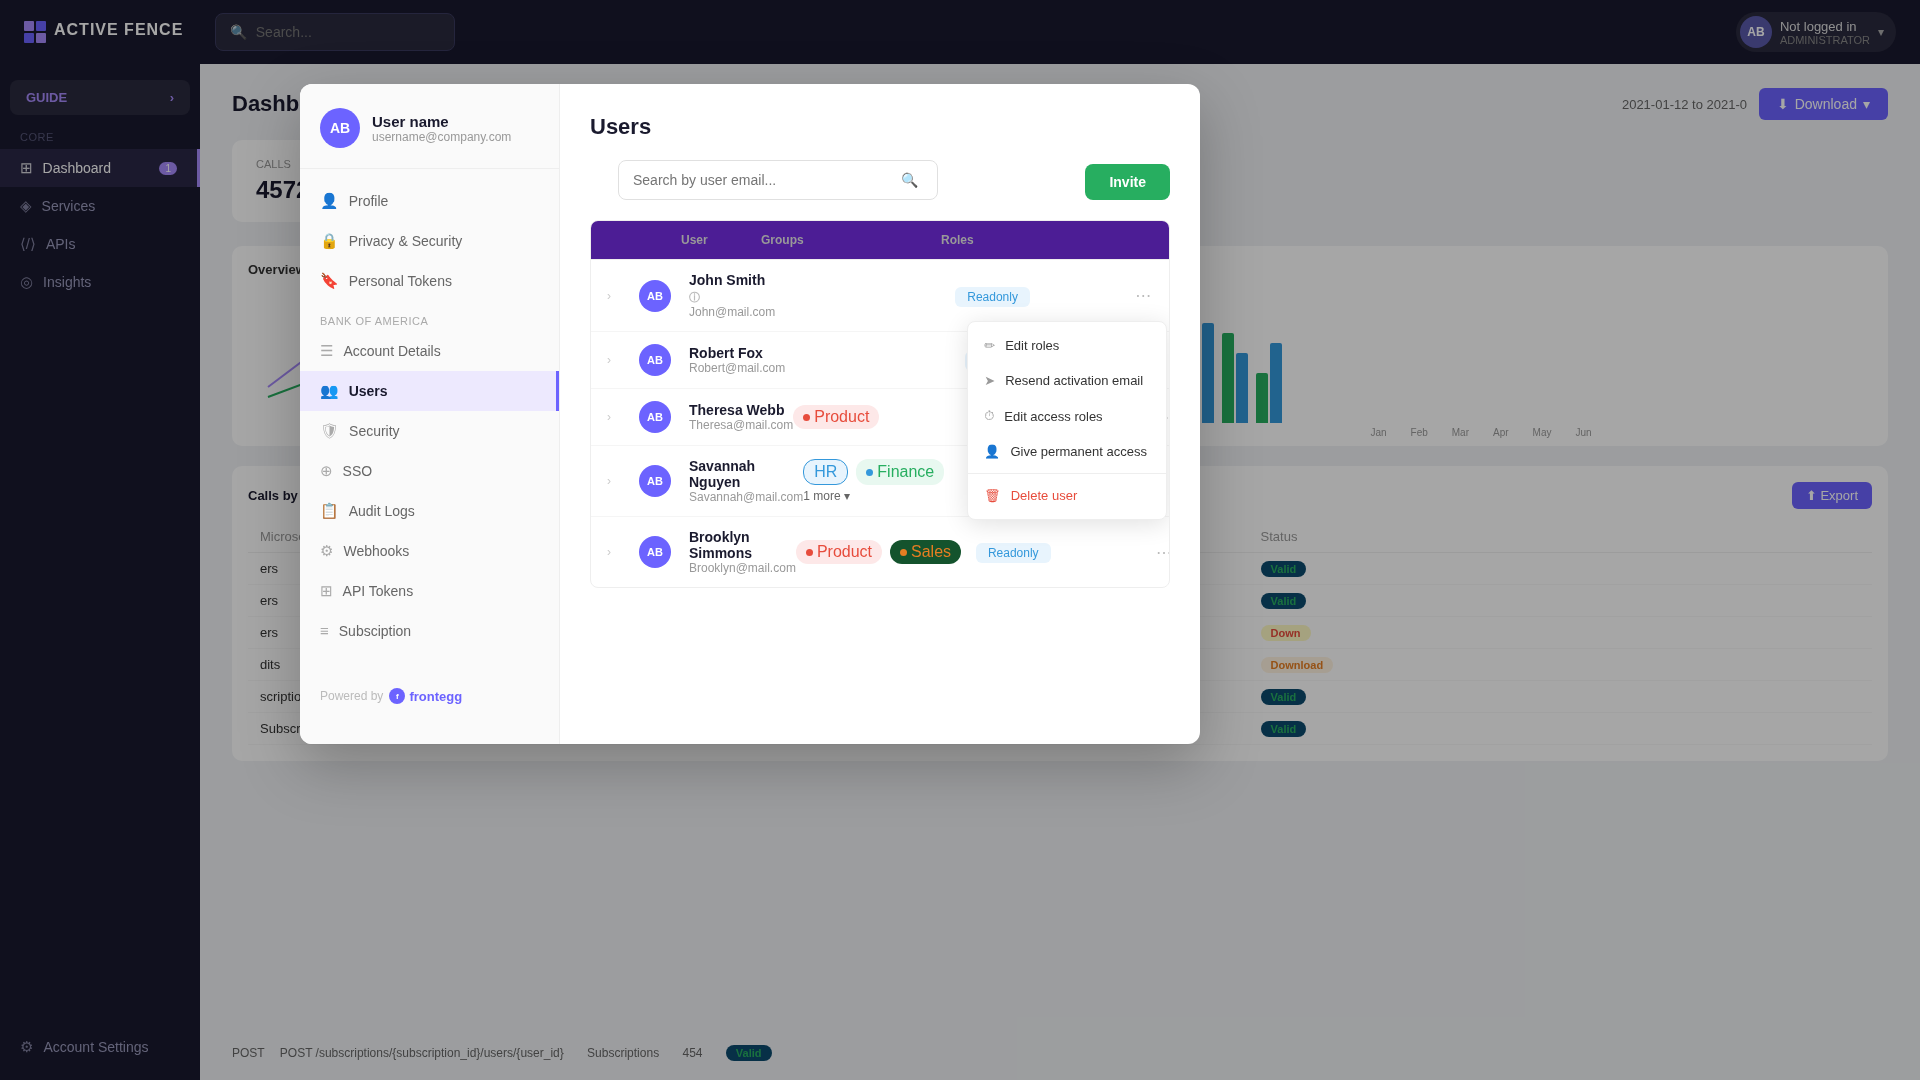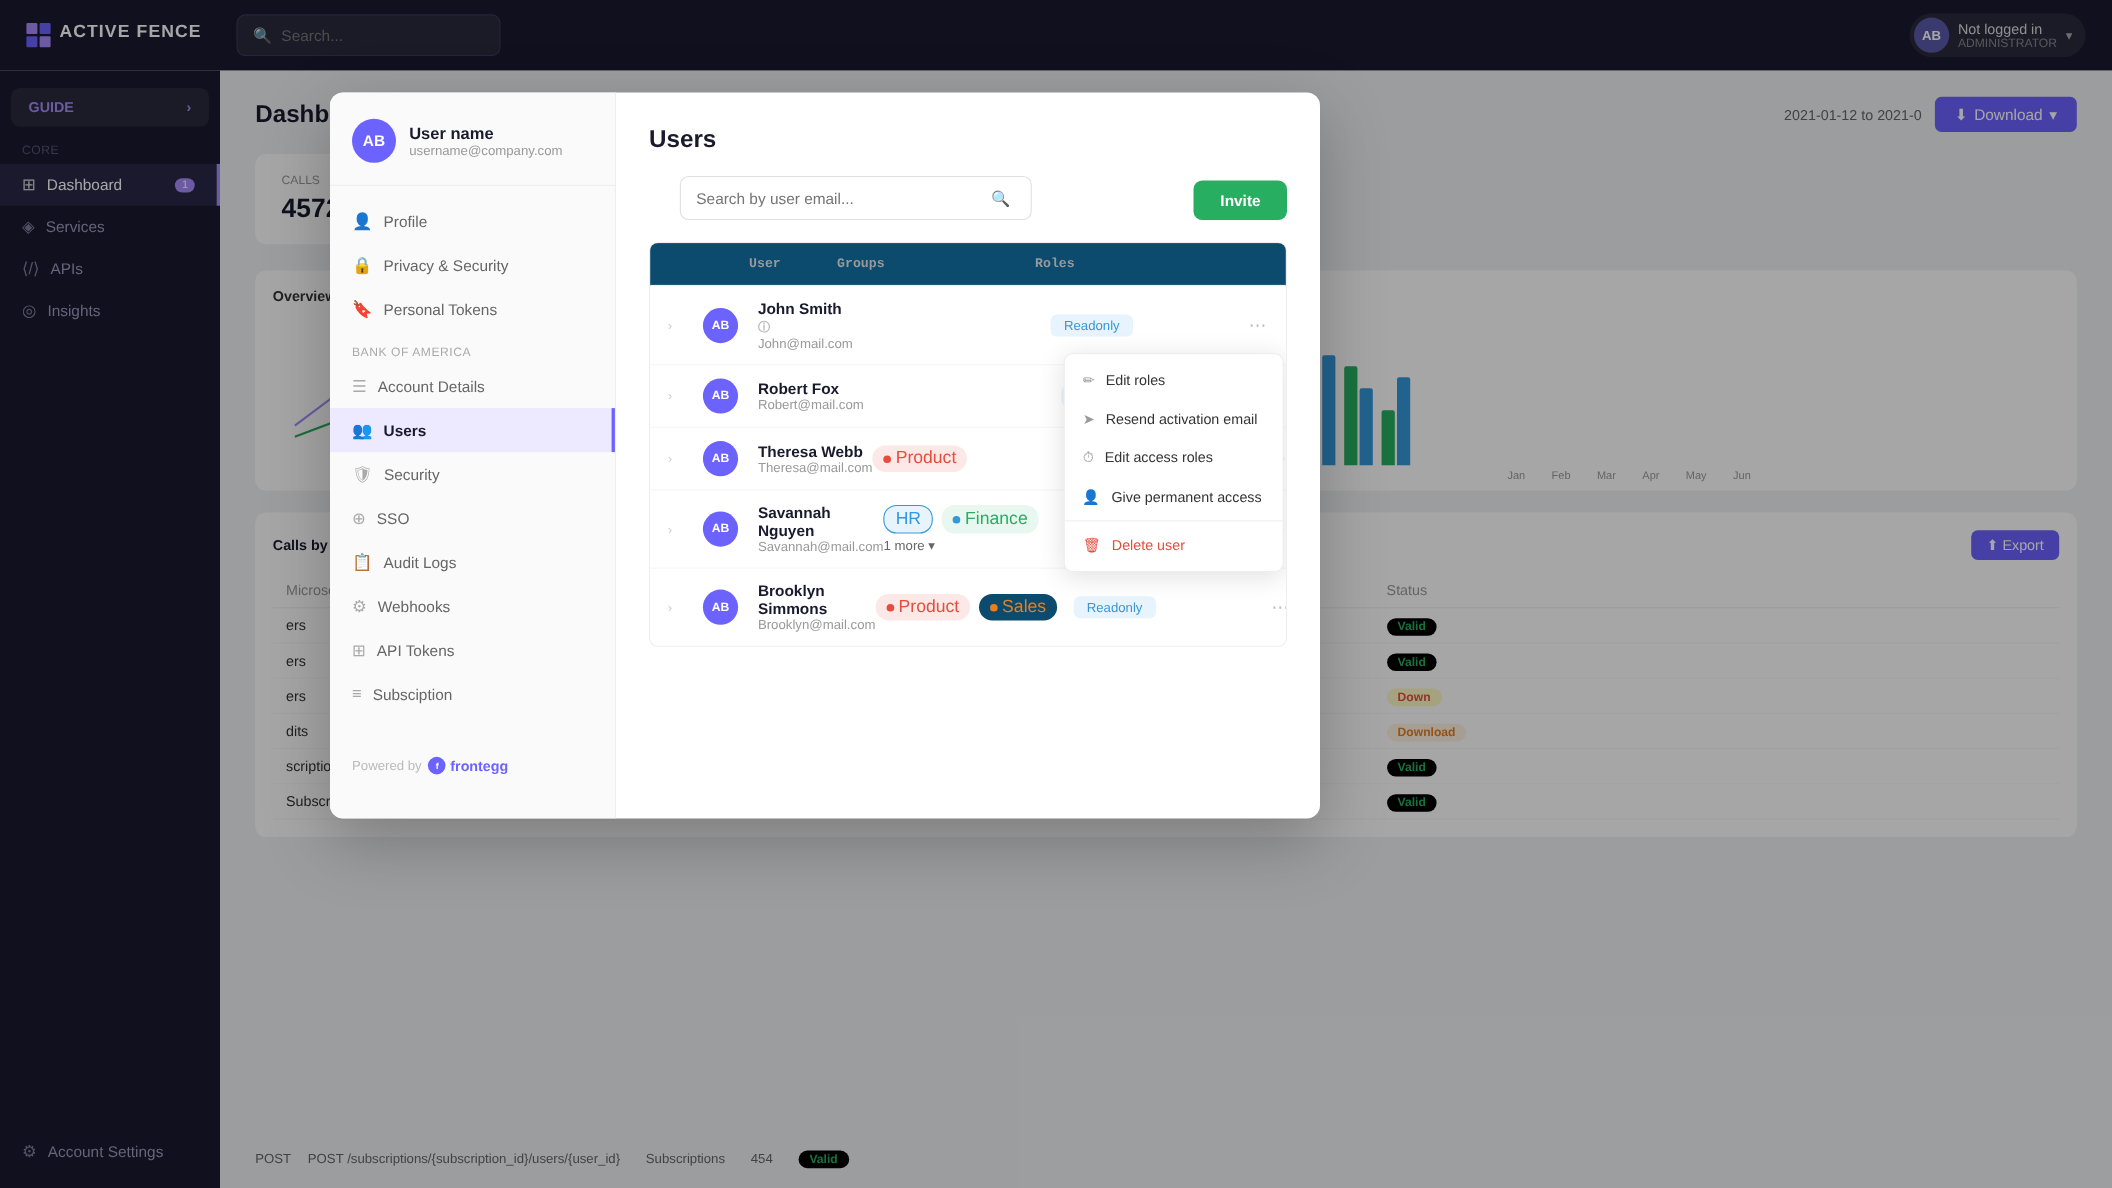--- a/index.html
+++ b/index.html
@@ -230,21 +230,21 @@
     }
     .data-table { width: 100%; border-collapse: collapse; font-size: 13px; }
     .data-table th { color: #999; font-weight: 500; padding: 8px 12px; text-align: left; border-bottom: 1px solid #f0f0f0; }
     .data-table td { padding: 8px 12px; border-bottom: 1px solid #f8f8f8; color: #333; }
     .status-badge {
       border-radius: 12px;
       padding: 2px 10px;
       font-size: 11px;
       font-weight: 600;
     }
-    .status-valid { background: #000000; color: #27ae60; }
+    .status-valid { background: #0c4a6e; color: #27ae60; }
     .status-down { background: #fef9c3; color: #e74c3c; }
     .status-download { background: #fff3e0; color: #e67e22; }
 
     
     .overlay {
       position: absolute;
       top: 0; left: 0; right: 0; bottom: 0;
       background: rgba(0,0,0,0.35);
       z-index: 100;
       display: flex;
@@ -397,26 +397,25 @@
     .users-table {
       width: 100%;
       border: 1px solid #eee;
       border-radius: 8px;
       overflow: hidden;
     }
     .users-table-header {
       display: grid;
       grid-template-columns: 32px 1fr 180px 180px 32px;
       padding: 12px 16px;
-      background: #0c4a6e;
+      background: #4c1d95;
       border-bottom: 1px solid #eee;
       font-size: 12px;
       font-weight: 600;
       color: #999;
-      font-family: Liberation Mono, monospace;
     }
     .user-row {
       display: grid;
       grid-template-columns: 32px 1fr 180px 180px 32px;
       padding: 12px 16px;
       align-items: center;
       border-bottom: 1px solid #f5f5f5;
       position: relative;
     }
     .user-row:last-child { border-bottom: none; }
@@ -440,21 +439,21 @@
       gap: 4px;
       padding: 3px 10px;
       border-radius: 12px;
       font-size: 16px;
       font-weight: 500;
       margin-right: 4px;
     }
     .tag-product { background: #fde8e8; color: #e74c3c; }
     .tag-hr { background: #e8f4fd; color: #3498db; border: 1px solid #3498db; }
     .tag-finance { background: #e8f8f0; color: #27ae60; }
-    .tag-sales { background: #0c4a6e; color: #e67e22; }
+    .tag-sales { background: #14532d; color: #e67e22; }
     .tag-dot { width: 7px; height: 7px; border-radius: 50%; }
     .tag-dot-red { background: #e74c3c; }
     .tag-dot-blue { background: #3498db; }
     .tag-dot-orange { background: #e67e22; }
 
     .more-tag {
       font-size: 12px;
       color: #666;
       cursor: pointer;
     }

